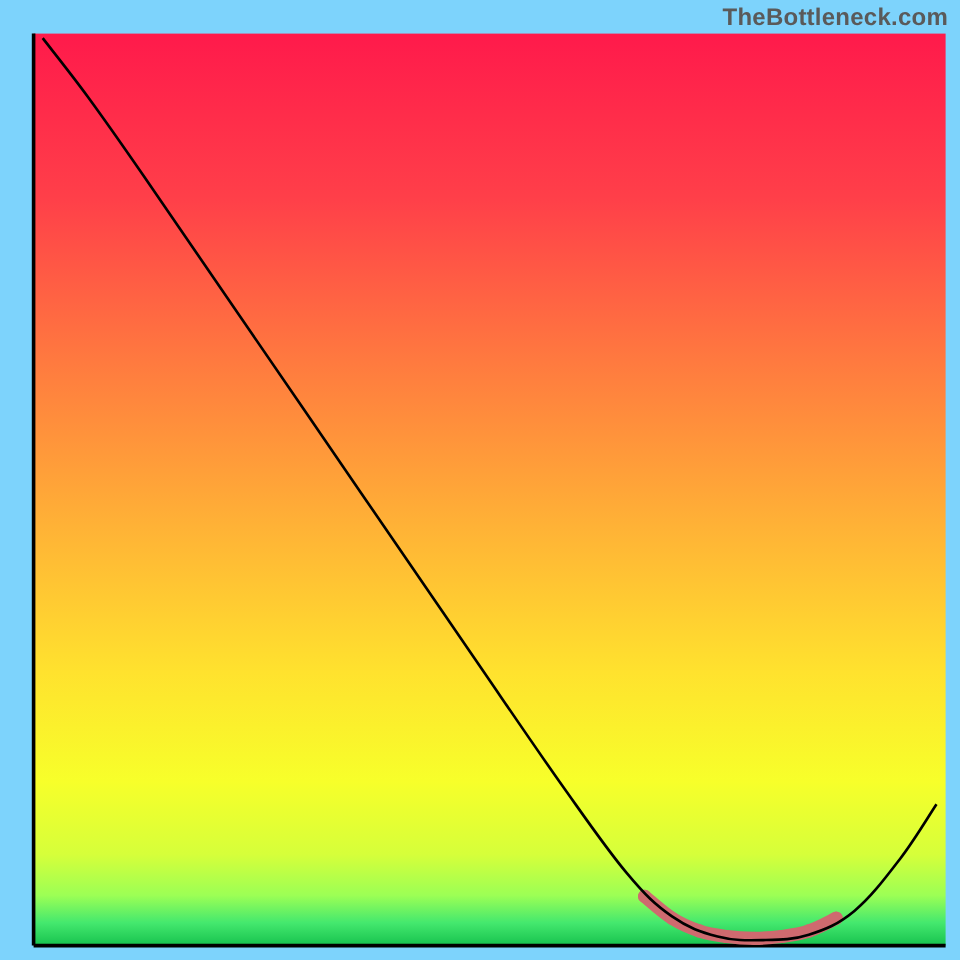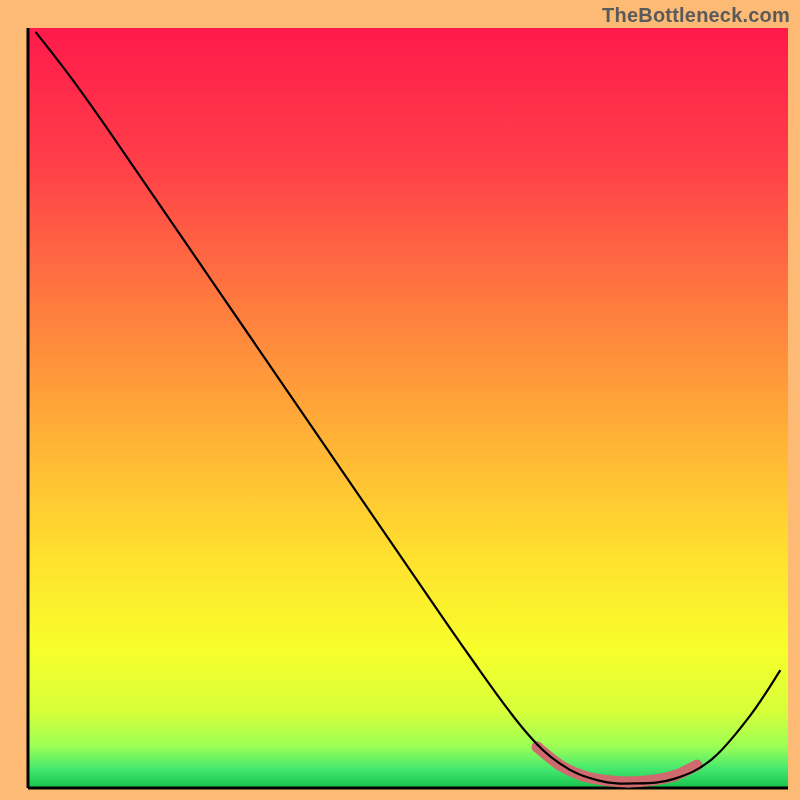--- a/index.html
+++ b/index.html
@@ -7,21 +7,21 @@
     padding: 0;
     width: 800px;
     height: 800px;
     overflow: hidden;
     font-family: Arial, Helvetica, sans-serif;
   }
   .chart-frame {
     position: relative;
     width: 800px;
     height: 800px;
-    background: #fdba74;
+    background: #7dd3fc;
   }
   .watermark {
     position: absolute;
     top: 4px;
     right: 10px;
     font-size: 20px;
     font-weight: 600;
     color: #5a5a5a;
     letter-spacing: 0.2px;
     z-index: 4;

